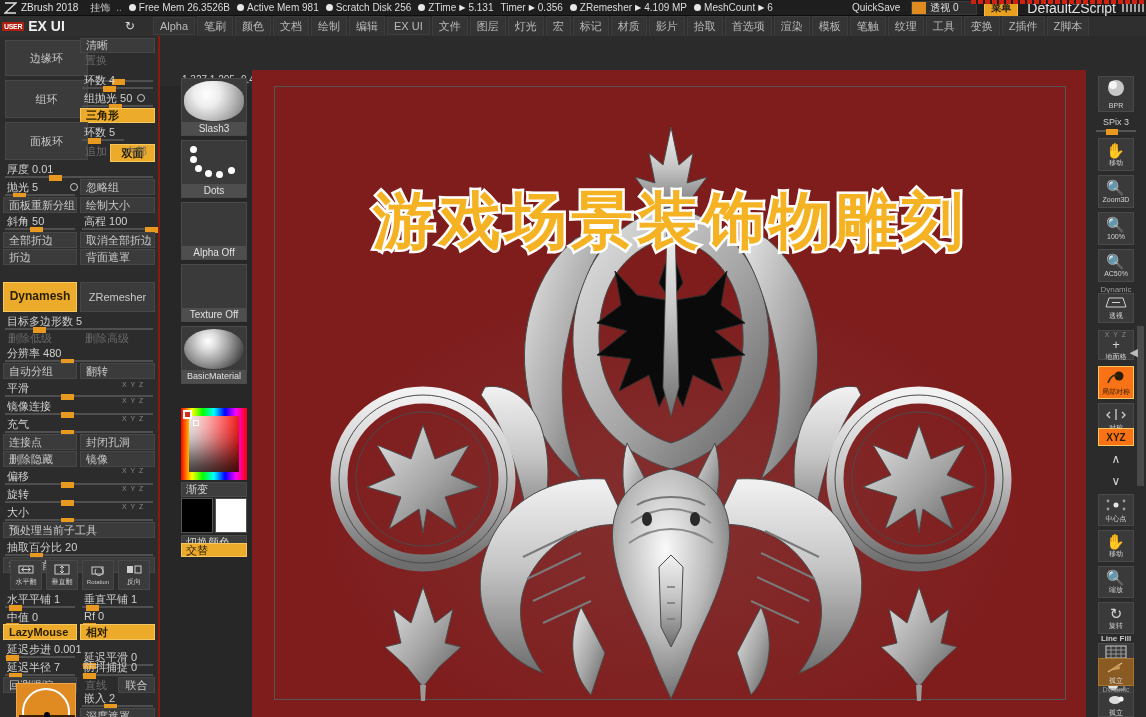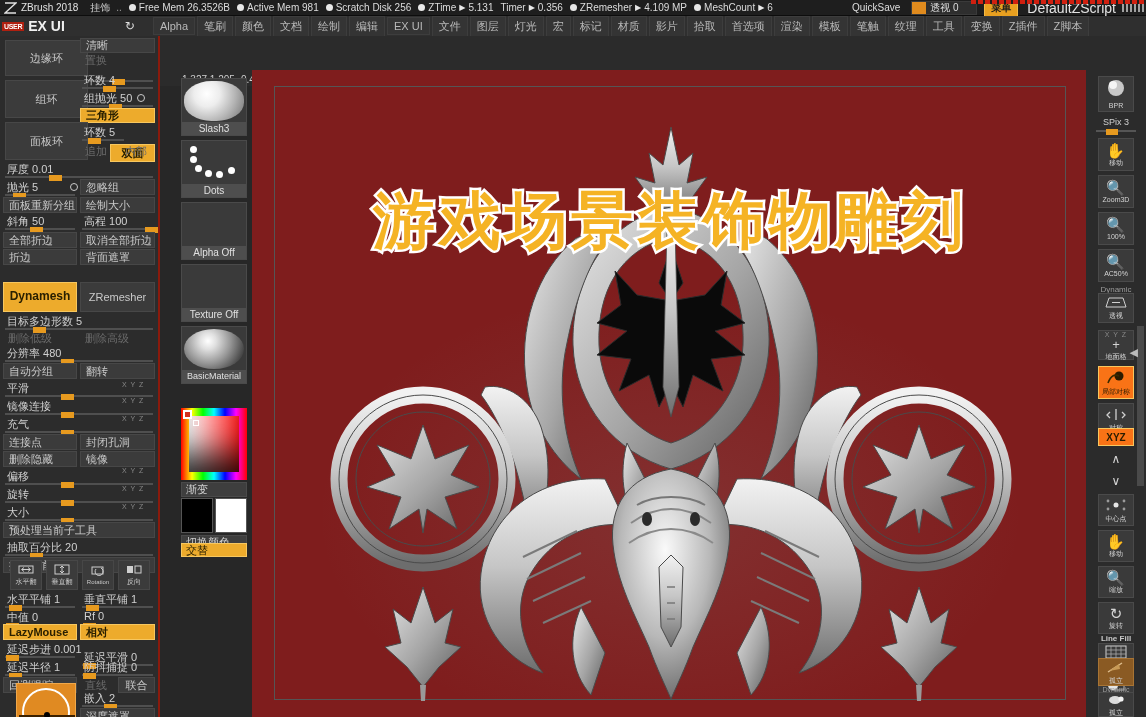--- a/index.html
+++ b/index.html
@@ -569,21 +569,21 @@
         <span class="lab">延迟步进  0.001</span>
         <div class="track"></div>
         <div class="knob" style="left:4%;"></div>
       </div>
     <div class="lsl" style="left:80px;top:606px;width:75px;margin-top:8px;">
         <span class="lab">延迟平滑  0</span>
         <div class="track"></div>
         <div class="knob" style="left:4%;"></div>
       </div>
     <div class="lsl" style="left:3px;top:624px;width:74px;">
-        <span class="lab">延迟半径  1</span>
+        <span class="lab">延迟半径  7</span>
         <div class="track"></div>
         <div class="knob" style="left:8%;"></div>
       </div>
     <div class="lsl" style="left:80px;top:624px;width:75px;">
         <span class="lab">防抖捕捉  0</span>
         <div class="track"></div>
         <div class="knob" style="left:4%;"></div>
       </div>
 
     <div class="lbtn left" style="left:3px;top:641px;width:74px;height:16px;">回测跟踪</div>

